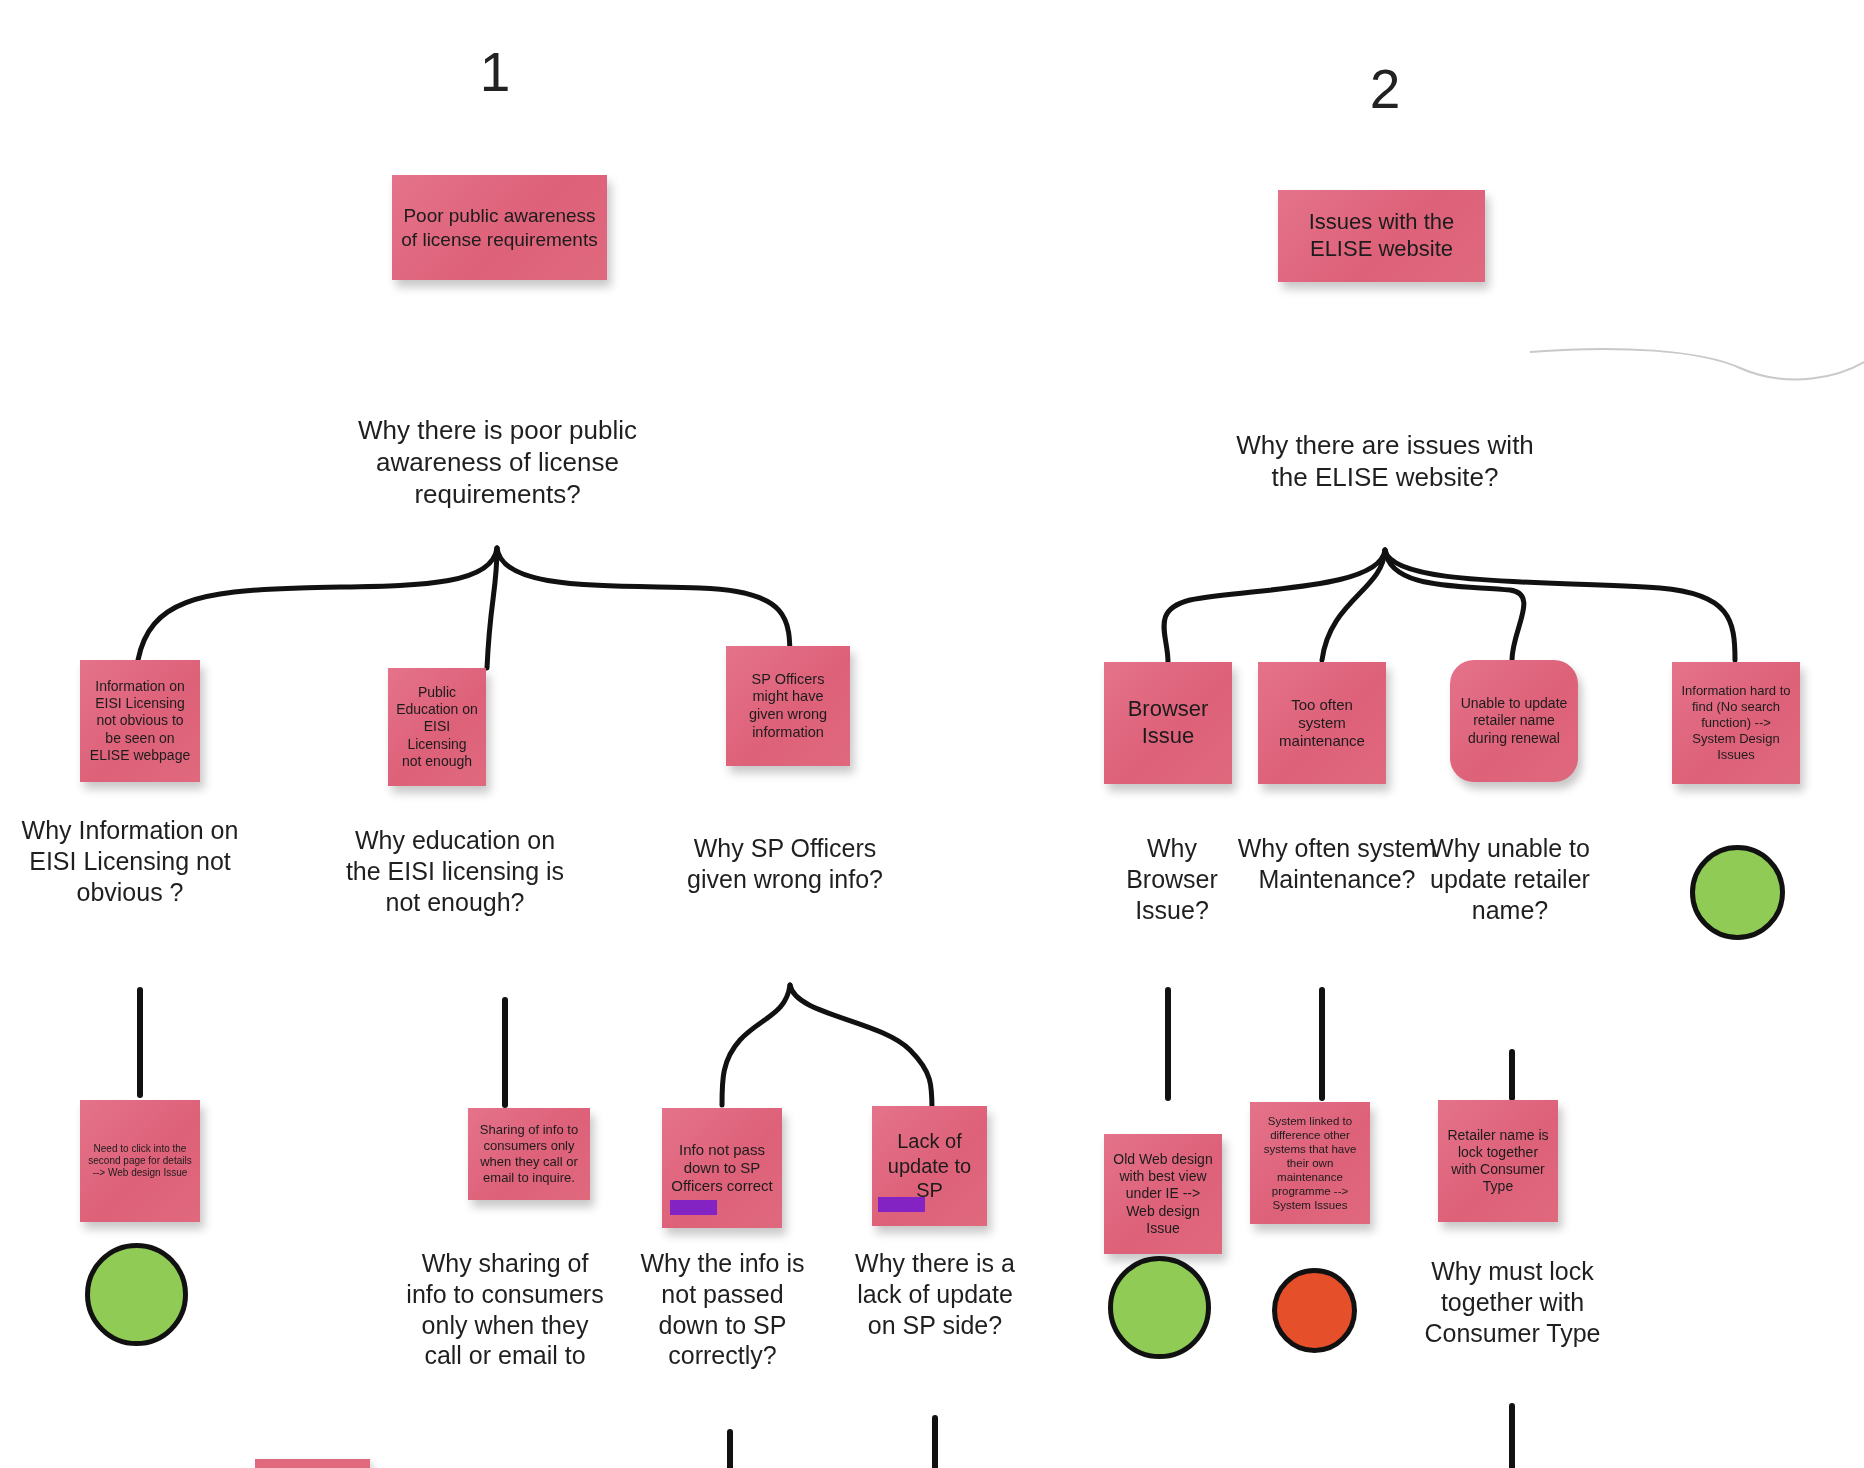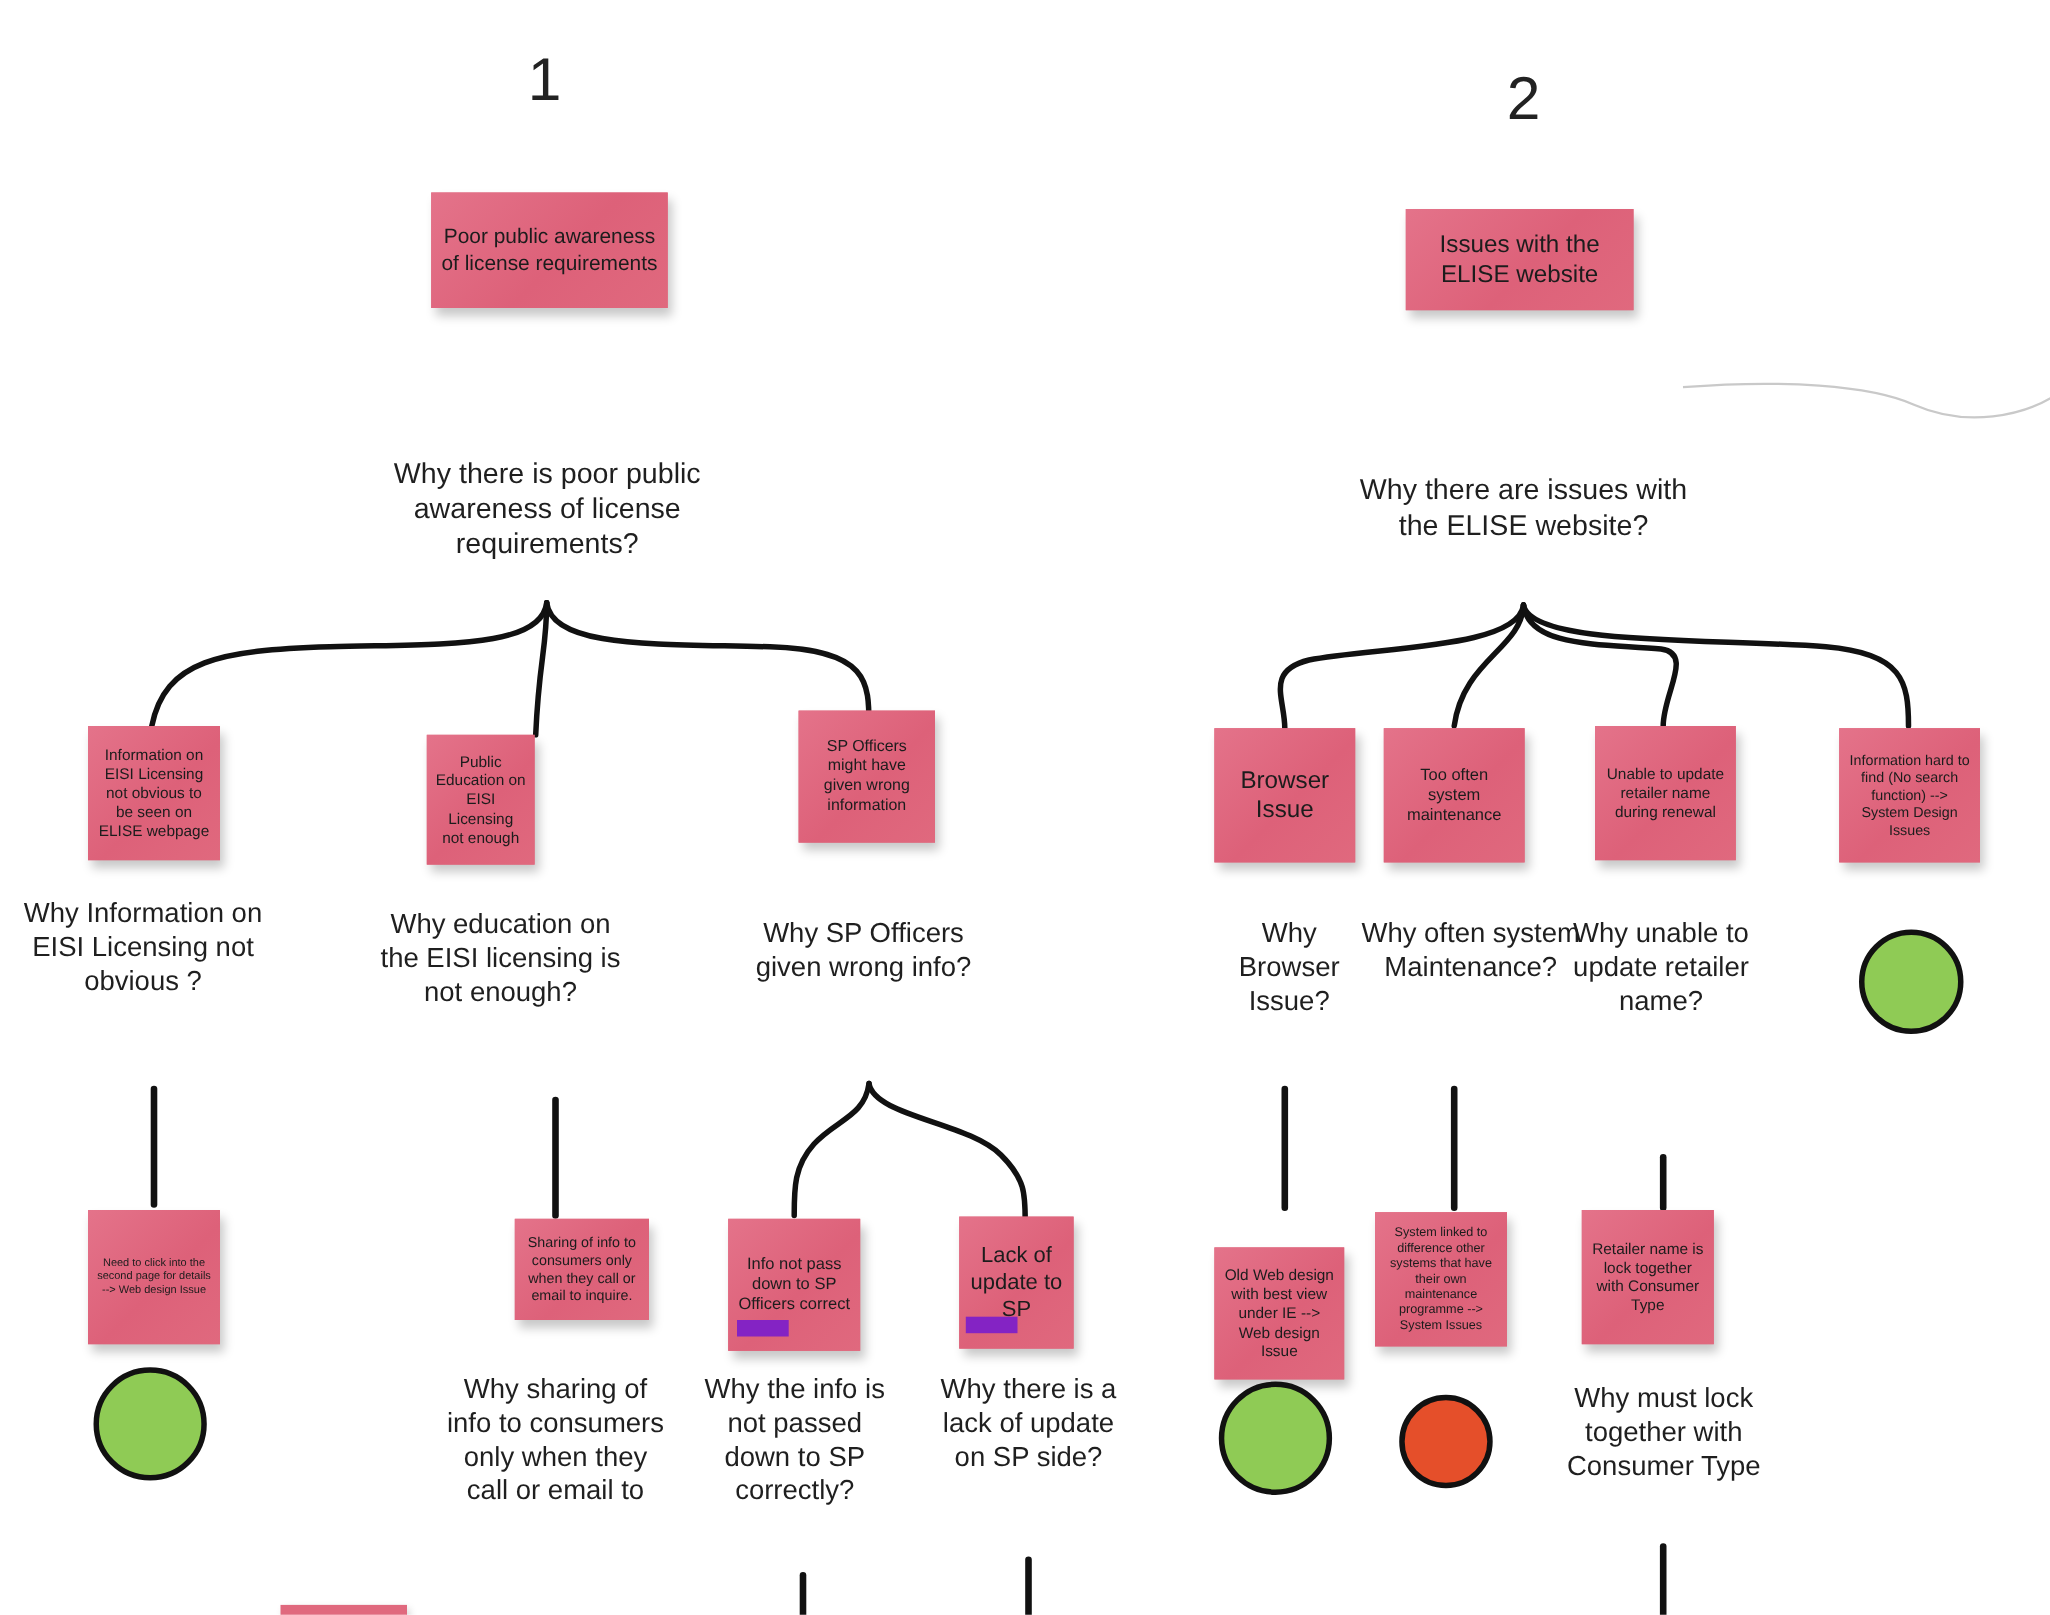--- a/index.html
+++ b/index.html
@@ -131,21 +131,21 @@
   <div class="note" style="left:726px;top:646px;width:124px;height:120px;font-size:14.5px;">
     <span>SP Officers might have given wrong information</span>
   </div>
 
   <div class="note" style="left:1258px;top:662px;width:128px;height:122px;font-size:15px;">
     <span>Too often system maintenance</span>
   </div>
   <div class="note" style="left:1104px;top:662px;width:128px;height:122px;font-size:22px;">
     <span>Browser Issue</span>
   </div>
-  <div class="note" style="left:1450px;top:660px;width:128px;height:122px;font-size:14px;">
+  <div class="note" style="left:1450px;top:660px;width:128px;height:122px;font-size:14px;border-radius:24px;">
     <span>Unable to update retailer name during renewal</span>
   </div>
   <div class="note" style="left:1672px;top:662px;width:128px;height:122px;font-size:13px;">
     <span>Information hard to find (No search function) --&gt; System Design Issues</span>
   </div>
 
   <div class="lbl small" style="left:20px;top:815px;width:220px;">Why Information on EISI Licensing not obvious ?</div>
   <div class="lbl small" style="left:340px;top:825px;width:230px;">Why education on the EISI licensing is not enough?</div>
   <div class="lbl small" style="left:670px;top:833px;width:230px;">Why SP Officers given wrong info?</div>
 
@@ -159,21 +159,21 @@
     <span>Need to click into the second page for details --&gt; Web design Issue</span>
   </div>
   <div class="note" style="left:440px;top:1108px;width:122px;height:92px;font-size:13px;margin-left:28px;">
     <span>Sharing of info to consumers only when they call or email to inquire.</span>
   </div>
   <div class="note" style="left:662px;top:1108px;width:120px;height:120px;font-size:15px;">
     <span>Info not pass down to SP Officers correct</span>
   </div>
   <div class="accent" style="left:670px;top:1200px;width:47px;"></div>
 
-  <div class="note" style="left:872px;top:1106px;width:104px;height:120px;font-size:20px;">
+  <div class="note" style="left:872px;top:1106px;width:115px;height:120px;font-size:20px;">
     <span>Lack of update to SP</span>
   </div>
   <div class="accent" style="left:878px;top:1197px;width:47px;"></div>
 
   <div class="circle green" style="left:85px;top:1243px;width:103px;height:103px;"></div>
 
   <div class="note" style="left:1104px;top:1102px;width:118px;height:120px;font-size:14px;margin-top:32px;">
     <span>Old Web design with best view under IE --&gt; Web design Issue</span>
   </div>
   <div class="note" style="left:1250px;top:1102px;width:120px;height:122px;font-size:11.5px;">

